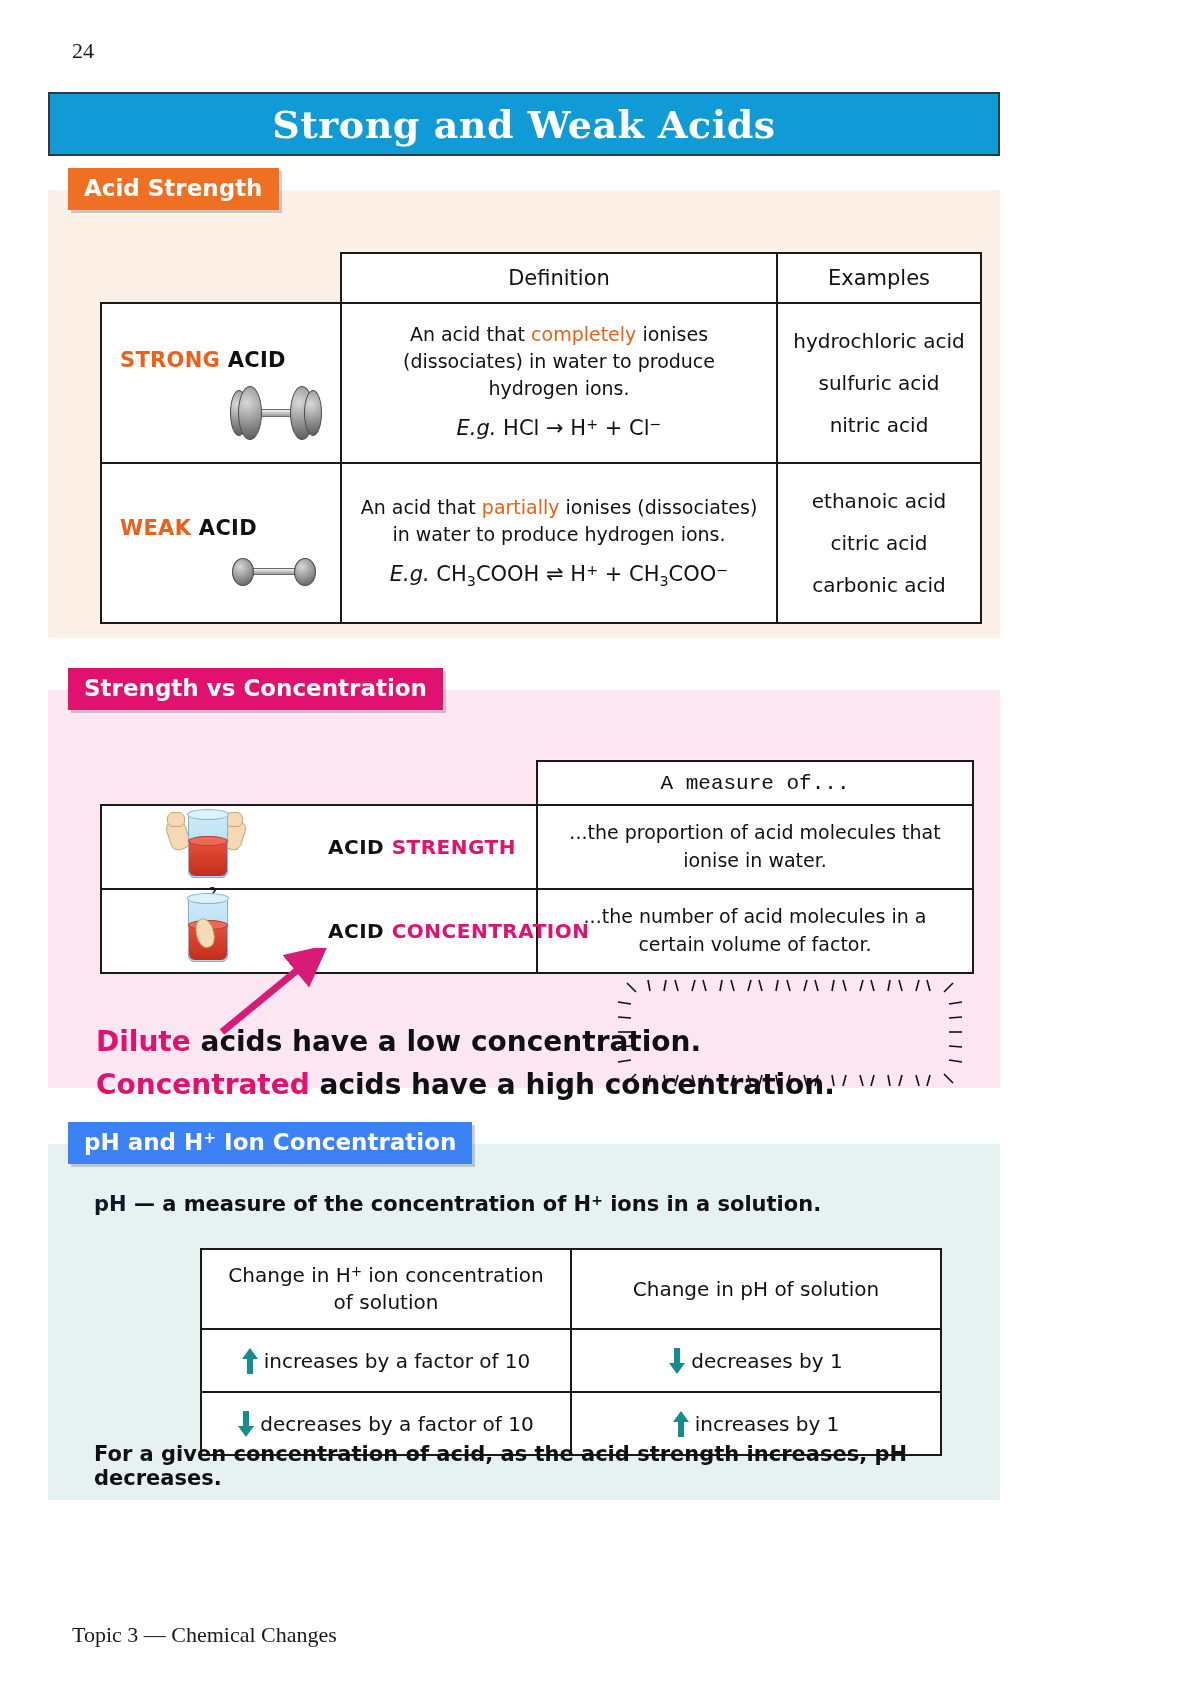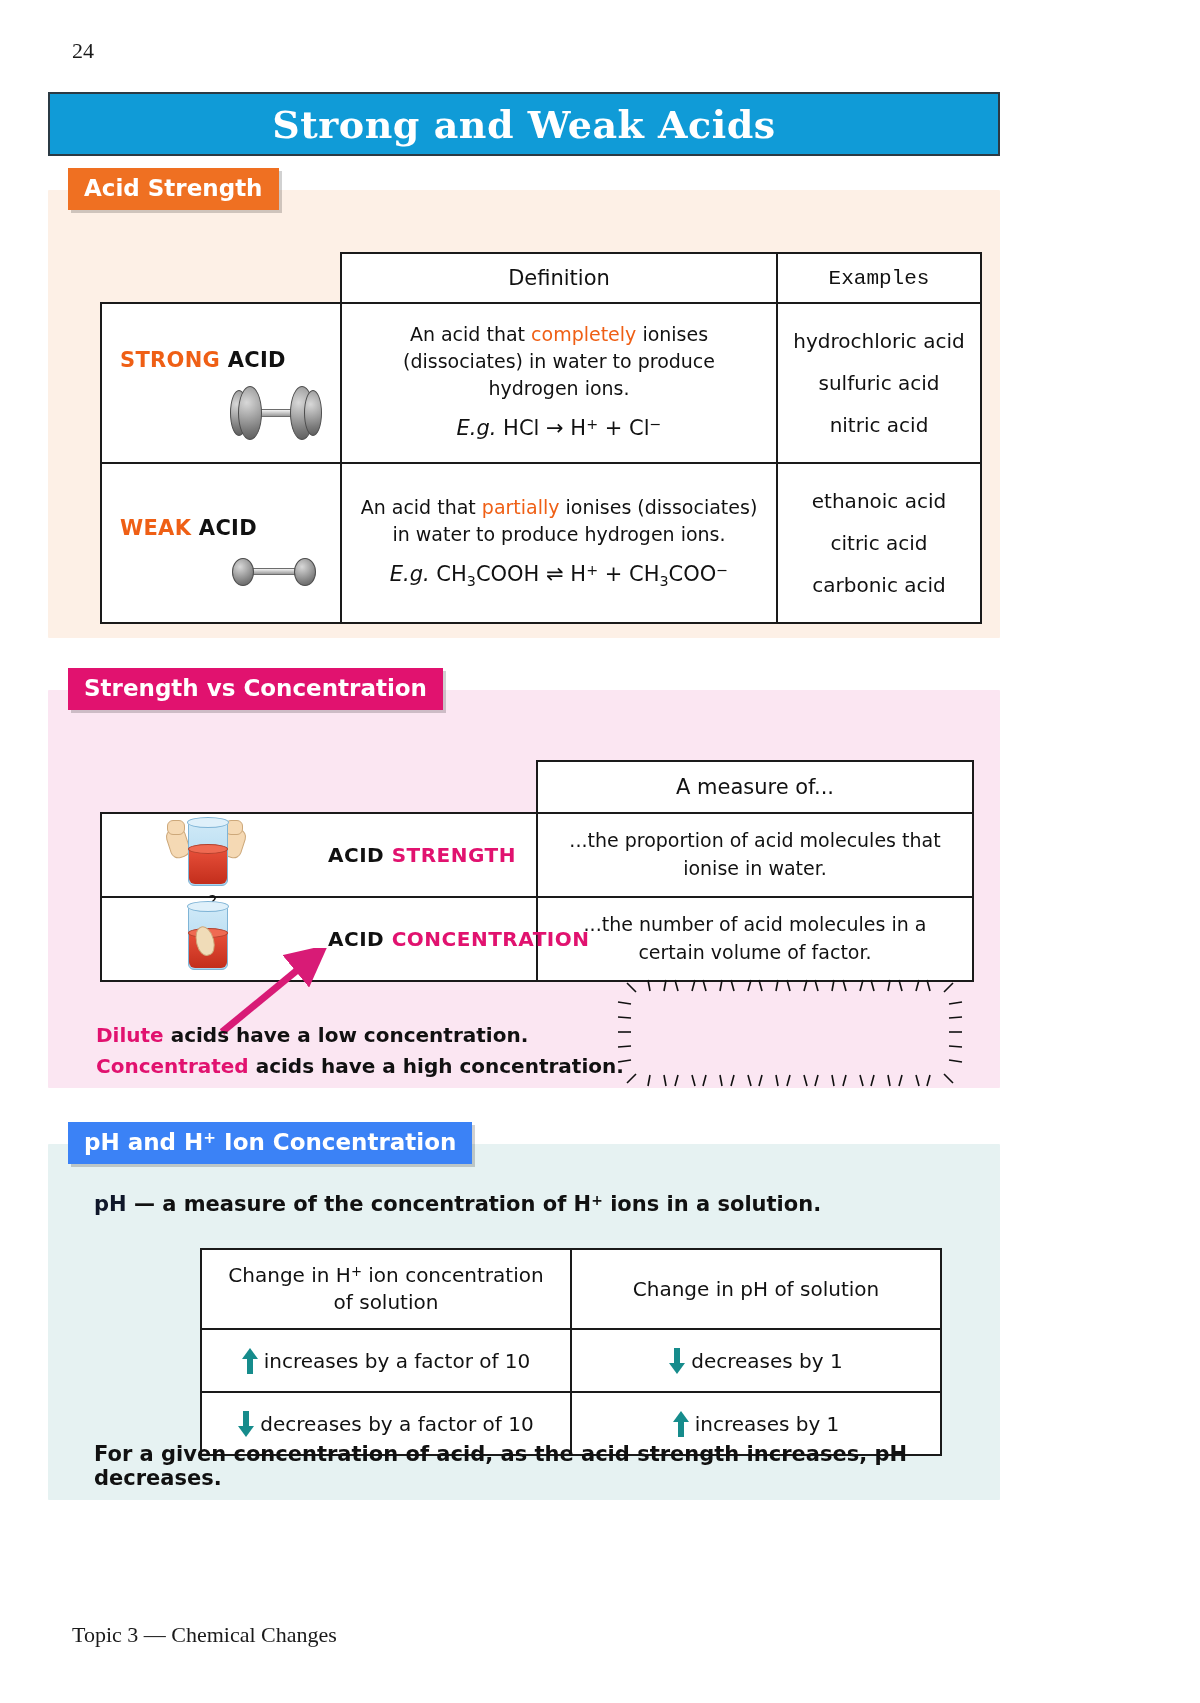--- a/index.html
+++ b/index.html
@@ -111,21 +111,21 @@
     border:1px solid #6d6d6d; border-radius:2px;
   }
   .db-plate {
     position:absolute; border-radius:50%;
     background:radial-gradient(circle at 35% 30%, #d8d8d8, #7b7b7b 70%, #5a5a5a);
     border:1px solid #4d4d4d;
   }
 
   
   #svc-table { position:absolute; left:52px; top:70px; }
-  #svc-table .hdr { height:52px; font-size:21px; }
+  #svc-table .hdr { height:44px; font-size:21px;font-family:Liberation Mono, monospace; }
   #svc-table .icon-cell { width:436px; height:84px; position:relative; }
   #svc-table .desc-cell { width:436px; padding:10px 14px; line-height:1.45; }
   .svc-label {
     position:absolute; left:226px; top:50%; transform:translateY(-50%);
     font-size:20px; font-weight:bold; letter-spacing:0.5px; white-space:nowrap;
   }
 
   
   .beaker { position:absolute; left:60px; top:50%; transform:translateY(-50%); width:86px; height:70px; }
   .bk-glass {
@@ -164,21 +164,21 @@
     background:#f0dcb8; border:1.5px solid #cda87a;
     border-radius:50% 50% 45% 45%; transform:rotate(-14deg);
   }
 
   
   .pink-arrow { position:absolute; }
 
   .dilute-text {
     position:absolute; left:48px; top:330px;
     font-family:"DejaVu Sans", sans-serif;
-    font-size:20px; line-height:1.55; color:#111;
+    font-size:28px; line-height:1.55; color:#111;
     font-weight:bold;
   }
 
   
   .sunburst {
     position:absolute; left:566px; top:288px;
     width:352px; height:110px;
   }
   .sun-inner {
     position:absolute; left:18px; top:14px;
@@ -240,21 +240,21 @@
 </div>
 
 <div class="section" id="sec-acid-strength">
   <div class="sec-body">
 
     <table class="tbl" id="acid-table">
       <tbody>
           <tr>
         <td class="no-border" style="width:240px;"></td>
         <td class="hdr" style="width:436px;">Definition</td>
-        <td class="hdr" style="width:204px;font-family:Liberation Mono, monospace;">Examples</td>
+        <td class="hdr" style="width:204px;">Examples</td>
       </tr>
 
       <tr>
         <td class="lbl-cell">
           <div class="acid-label">
             <span class="orange">STRONG</span><span> ACID</span>
           </div>
           <div class="dumbbell" style="left:118px; top:80px; width:110px; height:56px;">
             <div class="db-bar" style="left:34px; top:25px; width:42px; height:8px;"></div>
             <div class="db-plate" style="left:10px; top:6px; width:18px; height:46px;"></div>

